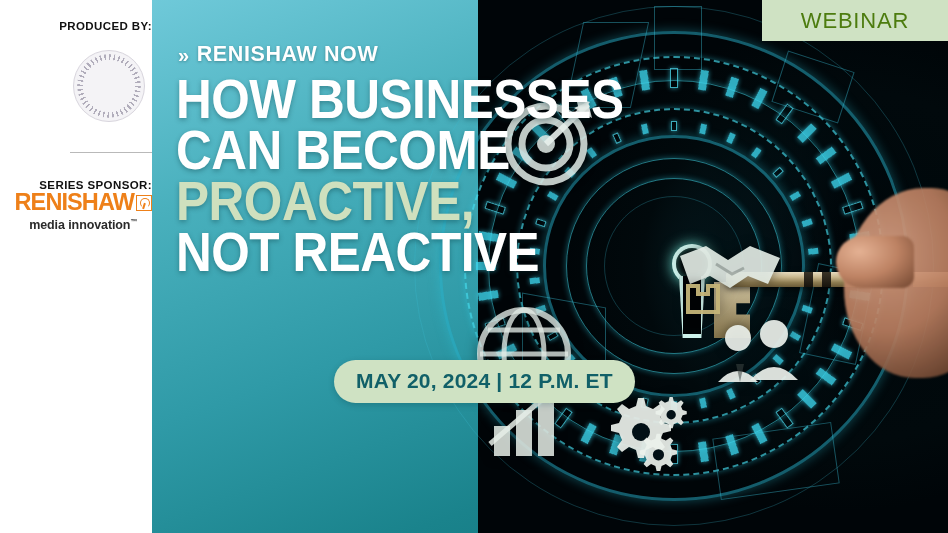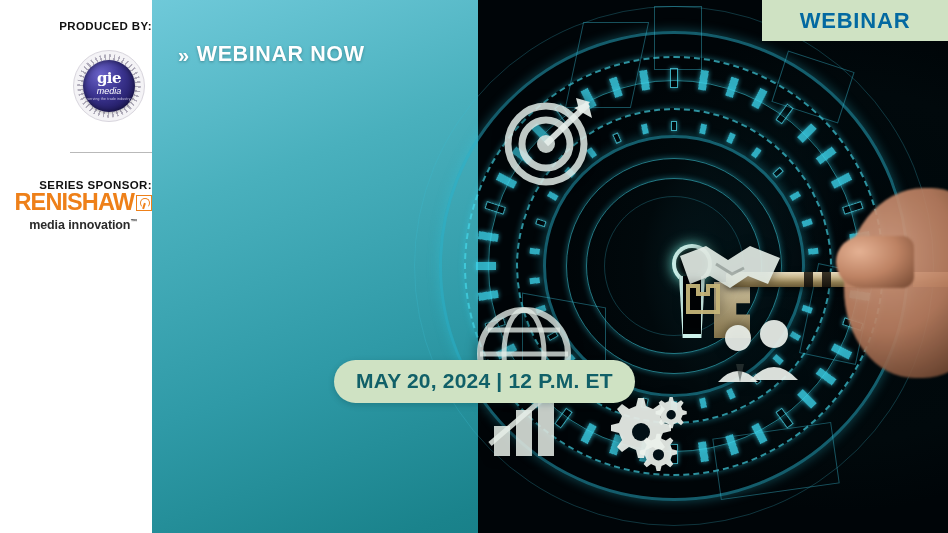--- a/index.html
+++ b/index.html
@@ -261,21 +261,21 @@
 
   
   .webinar-badge {
     position:absolute; right:0; top:0;
     width:186px; height:41px;
     background:#cfe2c3;
     display:flex; align-items:center; justify-content:center;
     z-index:20;
   }
   .webinar-badge span {
-    color:#0369a1; font-weight:bold;
+    color:#4d7c0f; font-weight:normal;
     font-size:22px; letter-spacing:0.8px;
   }
 
   
   .content { position:absolute; left:0; top:0; width:796px; height:533px; z-index:10; }
 
   .register {
     position:absolute; left:26px; top:42px;
     color:#ffffff; font-weight:bold;
     font-size:21.5px; letter-spacing:0.6px;
@@ -382,25 +382,20 @@
 
 <div id="stage">
 
   <div class="sidebar">
 
     <div class="side-label">PRODUCED BY:</div>
 
     <div class="gie-logo">
       <div class="gie-ring-outer"></div>
       <div class="gie-ring-text"></div>
-      <div class="gie-core">
-        <div class="gie-word">gie</div>
-        <div class="gie-sub">media</div>
-        <div class="gie-tiny">serving the trade industry</div>
-      </div>
     </div>
 
     <div class="divider"></div>
 
     <div class="side-label">SERIES SPONSOR:</div>
 
     <div class="renishaw">
       <div class="ren-row">
         <span class="ren-word">RENISHAW</span>
         <span class="ren-mark"></span>
@@ -578,23 +573,29 @@
 
       <svg class="bicon" style="left:204px; top:278px;" width="42" height="42" viewBox="0 0 42 42">
         <path d="M6 8 h10 v8 h10 v-8 h10 v26 h-30 z" fill="none" stroke="rgba(196,180,120,.95)" stroke-width="4"></path>
       </svg>
     </div>
 
     <div class="content">
 
       <div class="register">
         <span class="chev">»</span>
-        <span>WEBINAR NOW</span>
+        <span>RENISHAW NOW</span>
       </div>
 
+      <div class="headline">
+        <div class="hl white">HOW BUSINESSES</div>
+        <div class="hl white">CAN BECOME</div>
+        <div class="hl green">PROACTIVE,</div>
+        <div class="hl white">NOT REACTIVE</div>
+      </div>
 
       <div class="date-pill">
         <span>MAY 20, 2024 | 12 P.M. ET</span>
       </div>
 
     </div>
   </div>
 
   <div class="webinar-badge">
     <span>WEBINAR</span>

